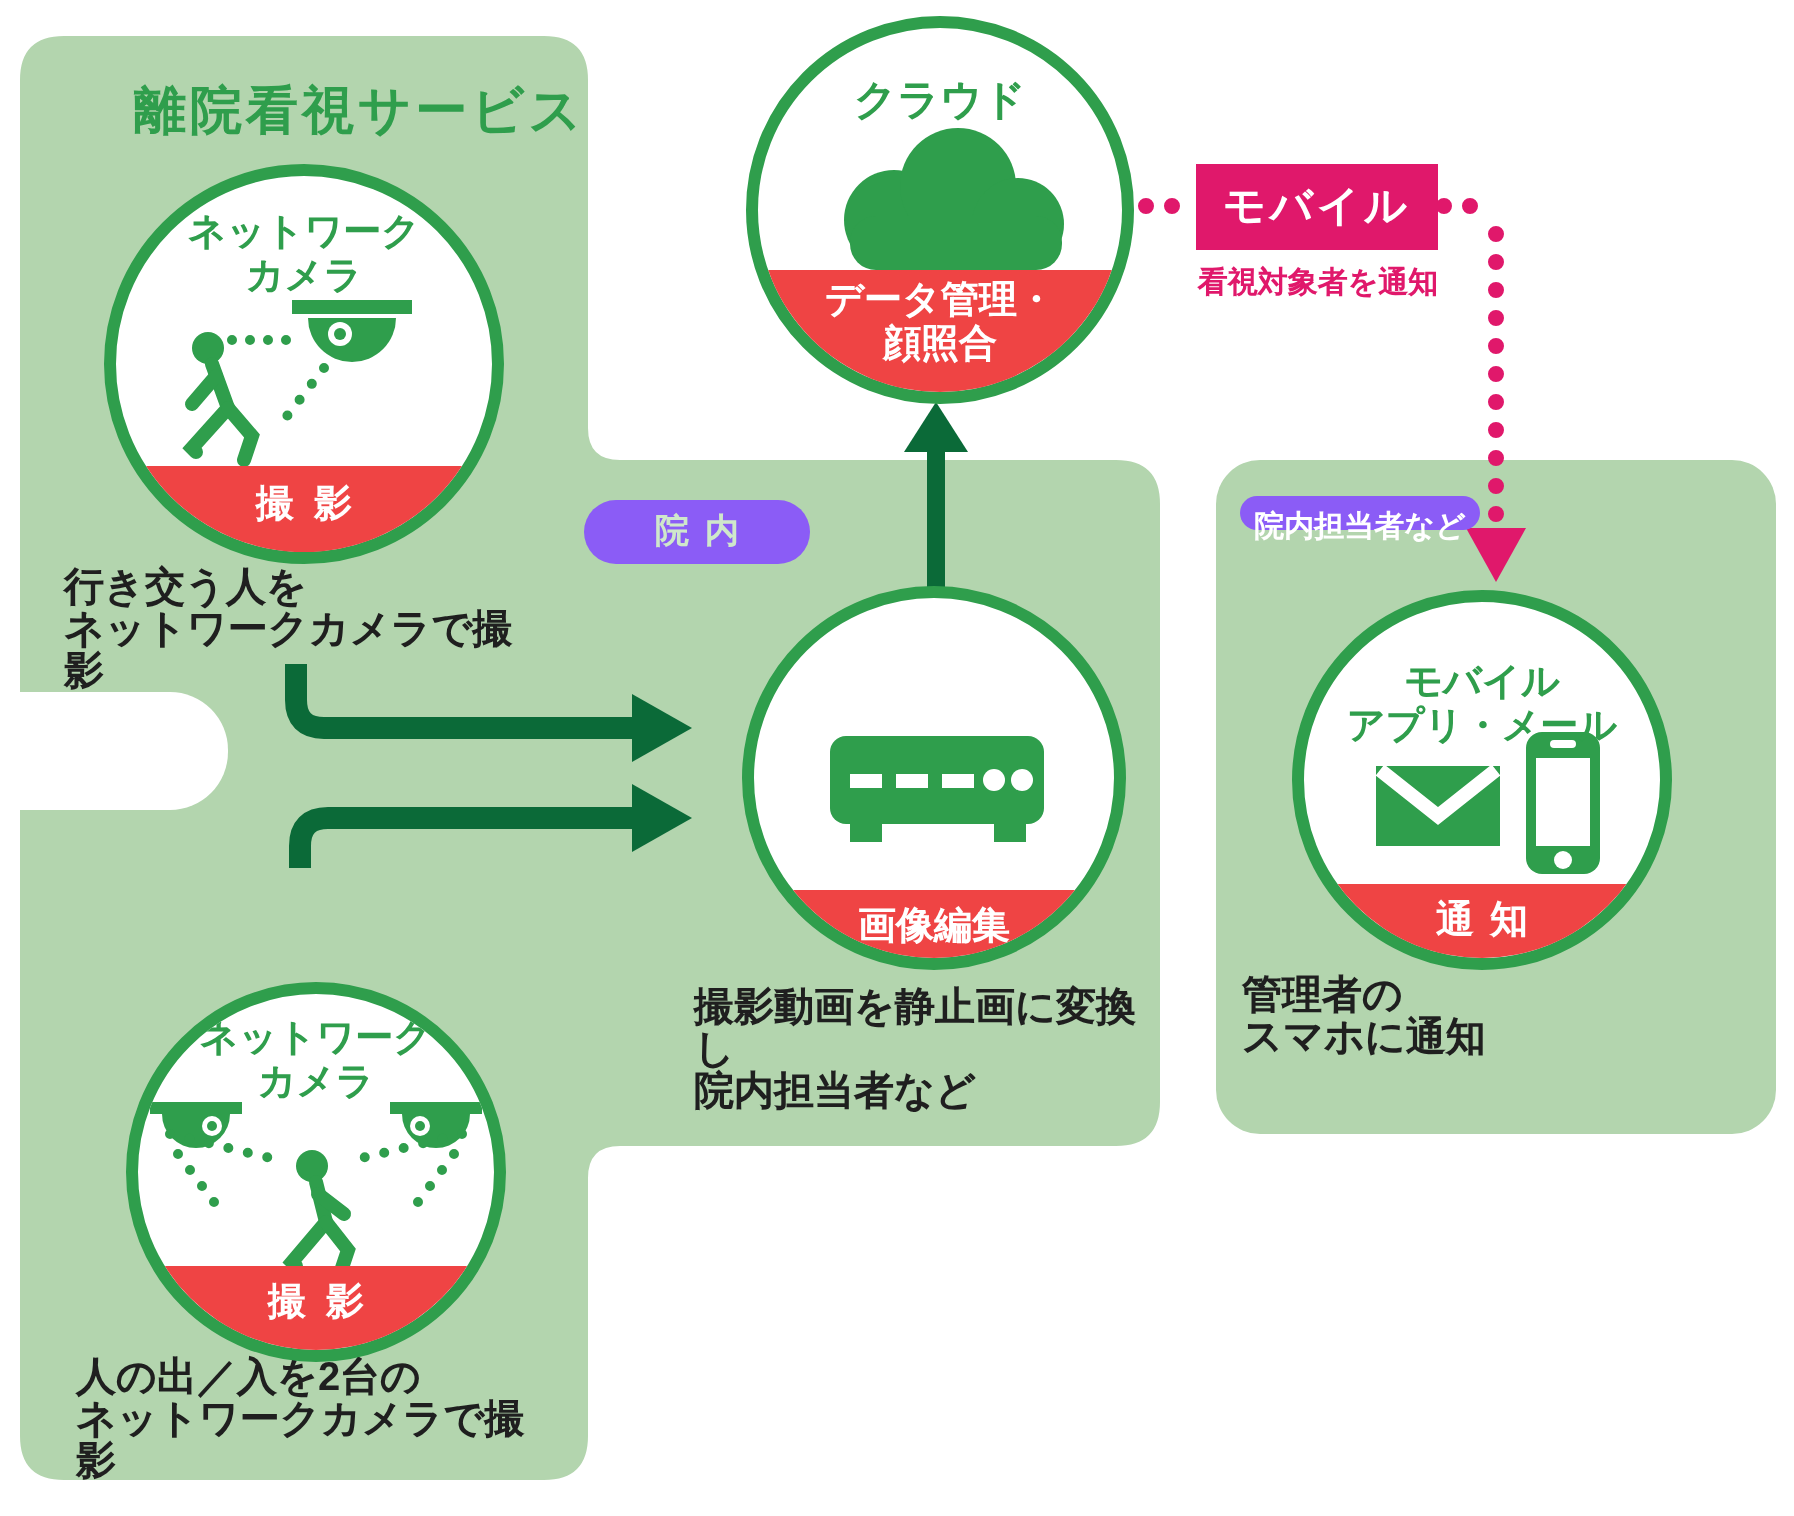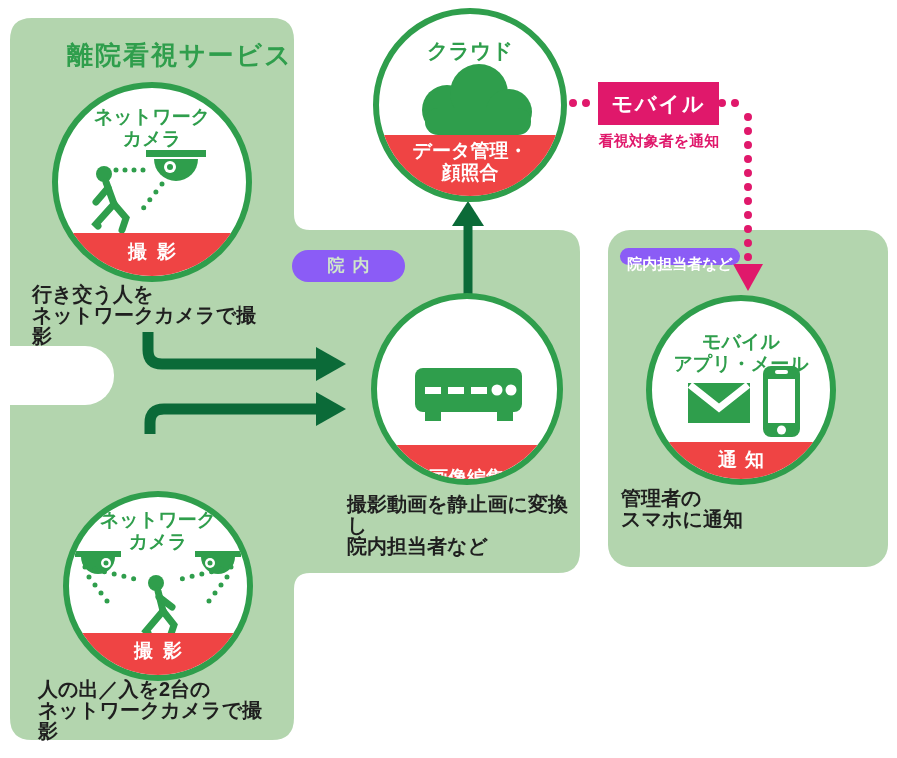--- a/index.html
+++ b/index.html
@@ -152,21 +152,21 @@
         <rect x="120" y="113" width="16" height="9"></rect>
       </g>
       <g fill="#ffffff">
         <rect x="48" y="88" width="16" height="7"></rect>
         <rect x="71" y="88" width="16" height="7"></rect>
         <rect x="94" y="88" width="16" height="7"></rect>
         <circle cx="120" cy="91" r="5.5"></circle>
         <circle cx="134" cy="91" r="5.5"></circle>
       </g>
     </svg>
-    <div class="band" style="top:146px;font-size:19px;padding-top:20px;">画像編集</div>
+    <div class="band" style="top:146px;font-size:19px;padding-top:5px;">画像編集</div>
   </div>
   <div class="abs caption" style="left:347px;top:494px;width:240px;">
     <div>撮影動画を静止画に変換し</div>
     <div>院内担当者など</div>
   </div>
 
   <div class="abs pill" style="left:620px;top:248px;width:120px;height:17px;line-height:31px;color:#ffffff;font-size:15px;border-radius:15px;">院内担当者など</div>
 
   <div class="circle" style="left:646px;top:295px;width:190px;height:190px;">
     <div class="ctitle" style="top:14px;font-size:19px;margin-top:16px;">

